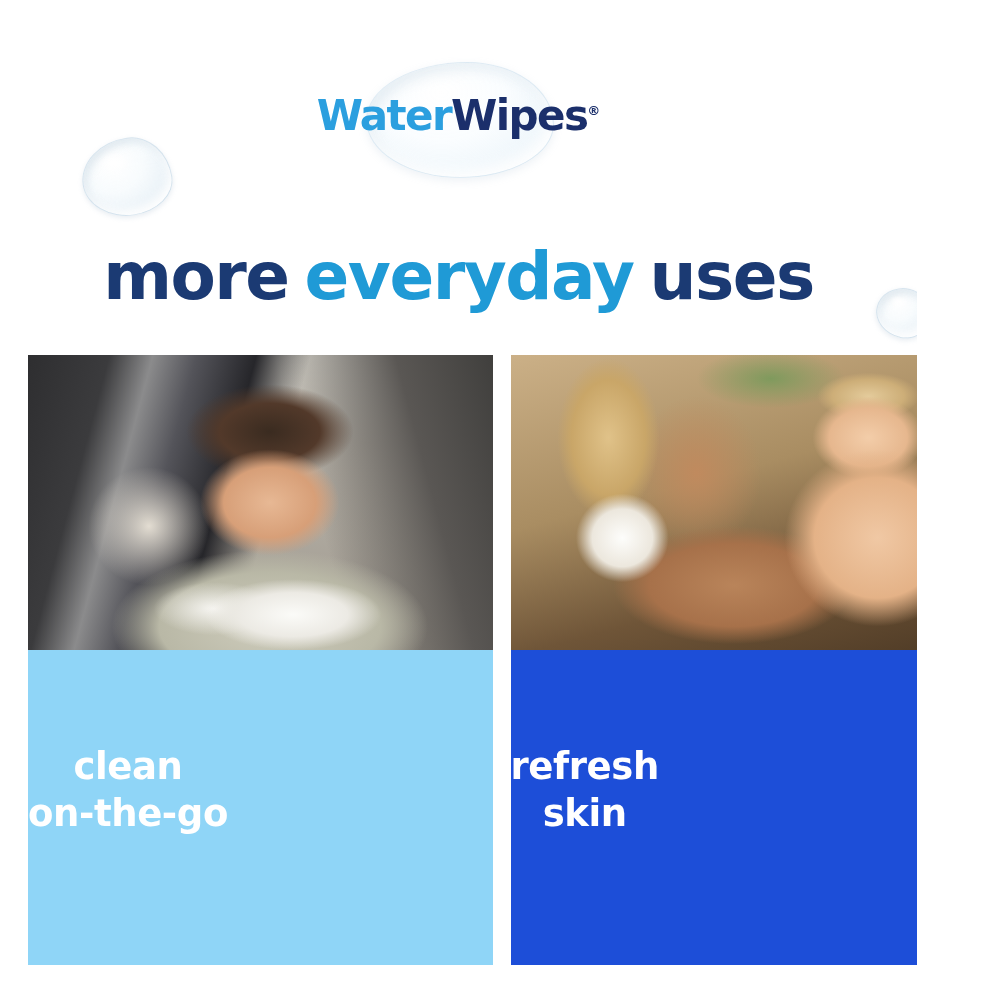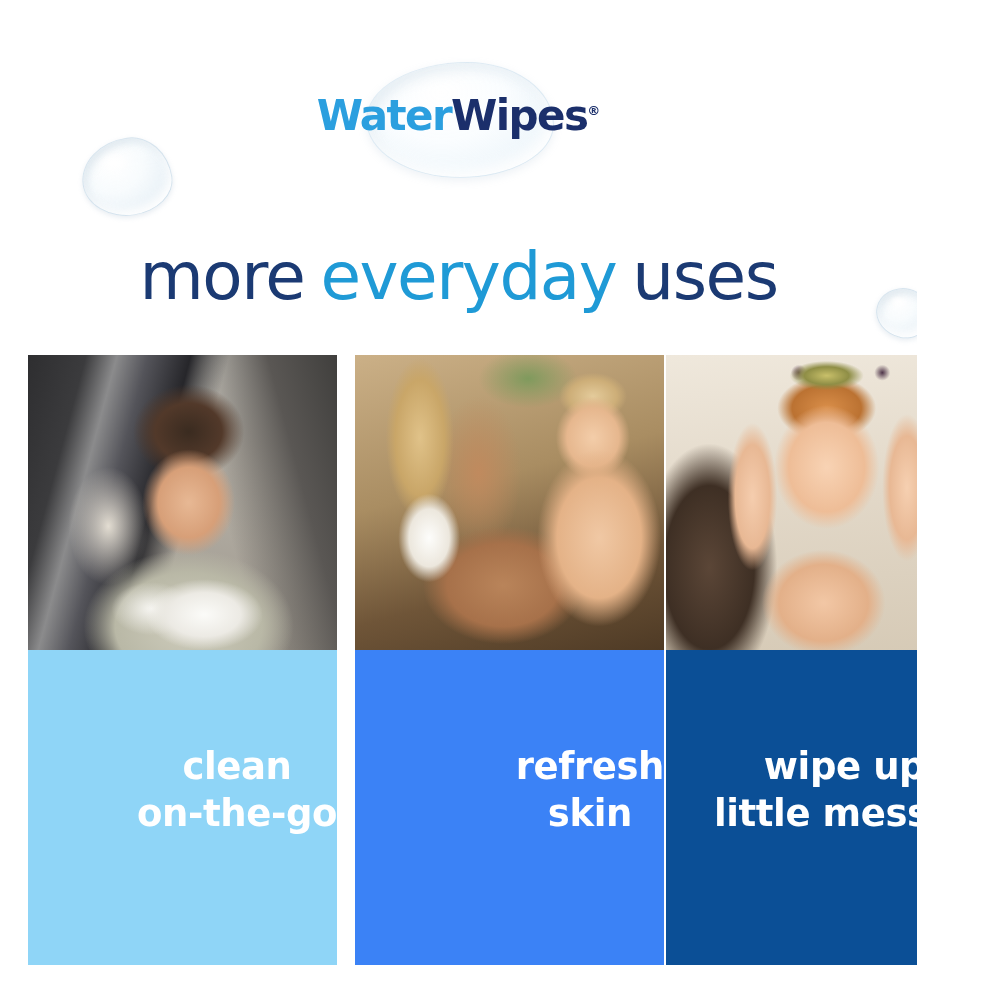--- a/index.html
+++ b/index.html
@@ -103,21 +103,21 @@
     font-weight: bold;
   }
 
   
   #headline {
     position: absolute;
     left: 0; right: 0;
     top: 198px;
     text-align: center;
     font-family: "DejaVu Sans", "Liberation Sans", sans-serif;
-    font-weight: normal;
+    font-weight: bold;
     font-size: 66px;
     line-height: 1.05;
     letter-spacing: -1.5px;
     white-space: nowrap;
     user-select: none;
   }
   #headline .hl-dark  { color: #1b3a73; }
   #headline .hl-light { color: #1f9ad6; }
   #headline .hl-space { display: inline-block; width: 16px; }
 
@@ -162,21 +162,21 @@
     position: absolute;
     inset: 0;
   }
   .panel-caption {
     position: absolute;
     left: 0; right: 0;
     top: 300px;
     bottom: 0;
     display: flex;
     align-items: flex-start;
-    justify-content: flex-end;
+    justify-content: flex-start;
     padding-top: 88px;
     box-sizing: border-box;
   }
   .panel-caption-text {
     color: #ffffff;
     font-family: "DejaVu Sans", "Liberation Sans", sans-serif;
     font-weight: bold;
     font-size: 37px;
     line-height: 1.28;
     text-align: center;
@@ -285,34 +285,25 @@
     <div class="panel" id="panel-1" style="background: rgb(143, 213, 247);">
       <div class="panel-photo">
         <div class="photo-art" id="photo-art-1"></div>
       </div>
       <div class="panel-caption">
         <div class="panel-caption-text" style="color: rgb(255, 255, 255);">clean
 on-the-go</div>
       </div>
     </div>
 
-    <div class="panel" id="panel-2" style="background: #3b82f6; margin-left: 16px;">
+    <div class="panel" id="panel-2" style="background: #1d4ed8; margin-left: 16px;">
       <div class="panel-photo">
         <div class="photo-art" id="photo-art-2"></div>
       </div>
       <div class="panel-caption">
         <div class="panel-caption-text" style="color: rgb(255, 255, 255);">refresh
 skin</div>
       </div>
     </div>
 
-    <div class="panel" id="panel-3" style="background: rgb(11, 79, 150);">
-      <div class="panel-photo">
-        <div class="photo-art" id="photo-art-3"></div>
-      </div>
-      <div class="panel-caption">
-        <div class="panel-caption-text" style="color: rgb(255, 255, 255);">wipe up
-little messes</div>
-      </div>
-    </div>
 
   </div>
 </div>
 
 </body></html>

